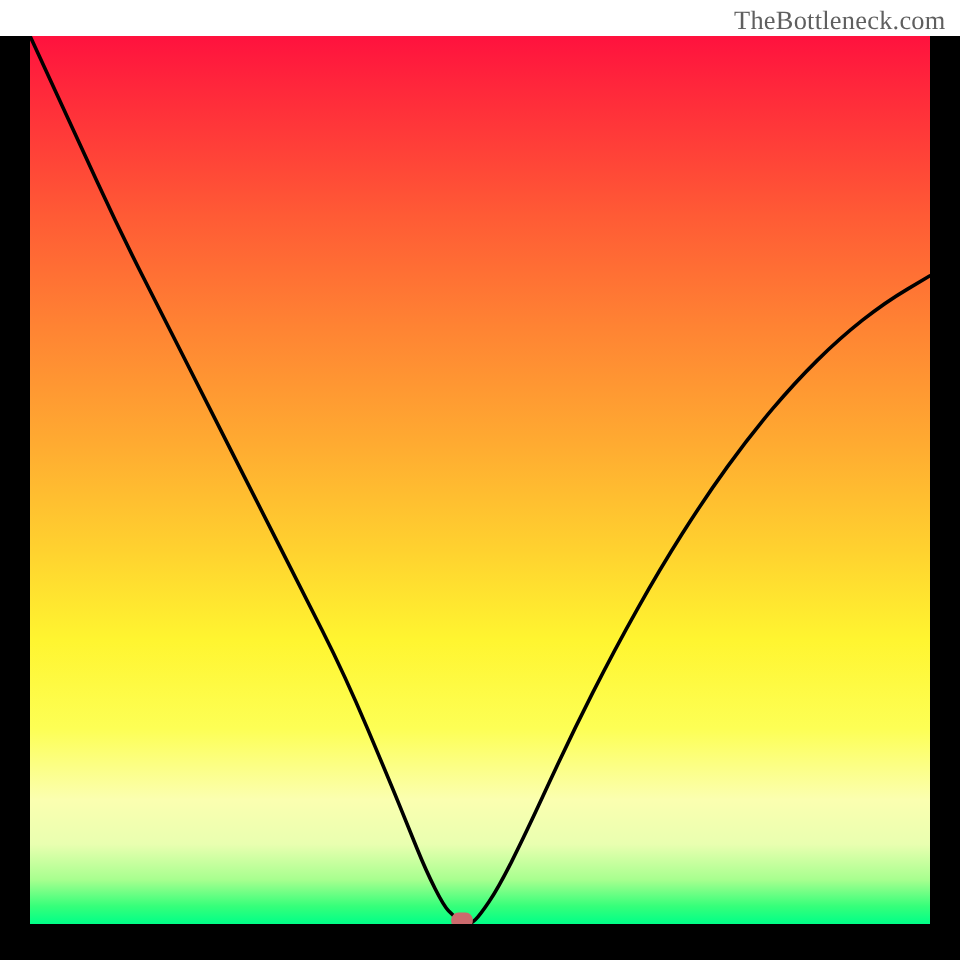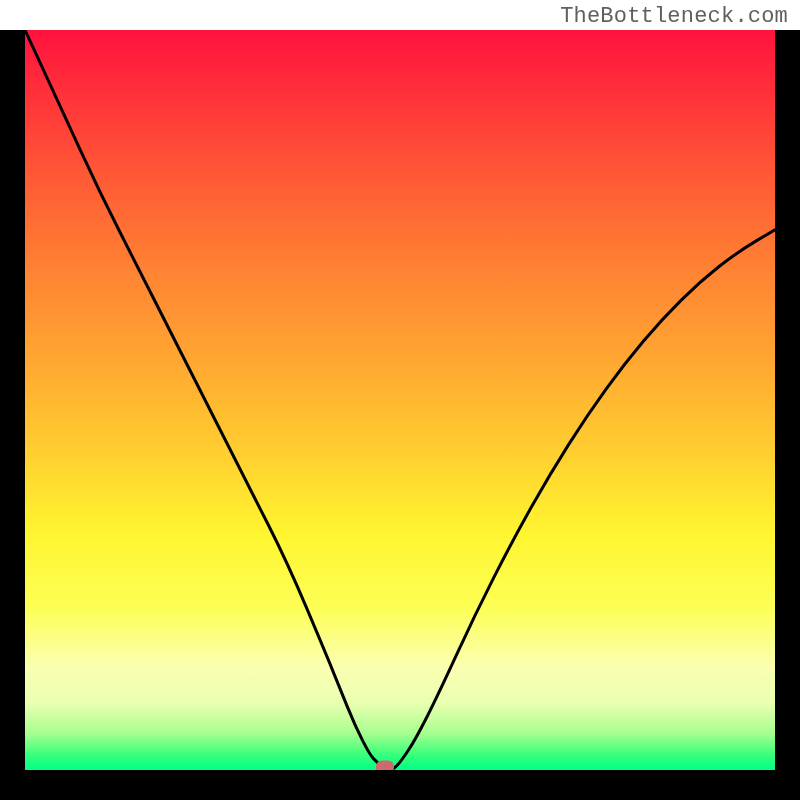--- a/index.html
+++ b/index.html
@@ -17,21 +17,21 @@
     width: 800px;
     height: 800px;
   }
 
   .watermark {
     position: absolute;
     top: 4px;
     right: 12px;
     color: #5f5f5f;
     font-size: 22px;
-    font-family: Liberation Mono, monospace;
+    font-family: Liberation Serif, serif;
     z-index: 20;
     letter-spacing: 0.2px;
   }
 
   .plot-frame {
     position: absolute;
     left: 0;
     top: 30px;
     width: 800px;
     height: 770px;

